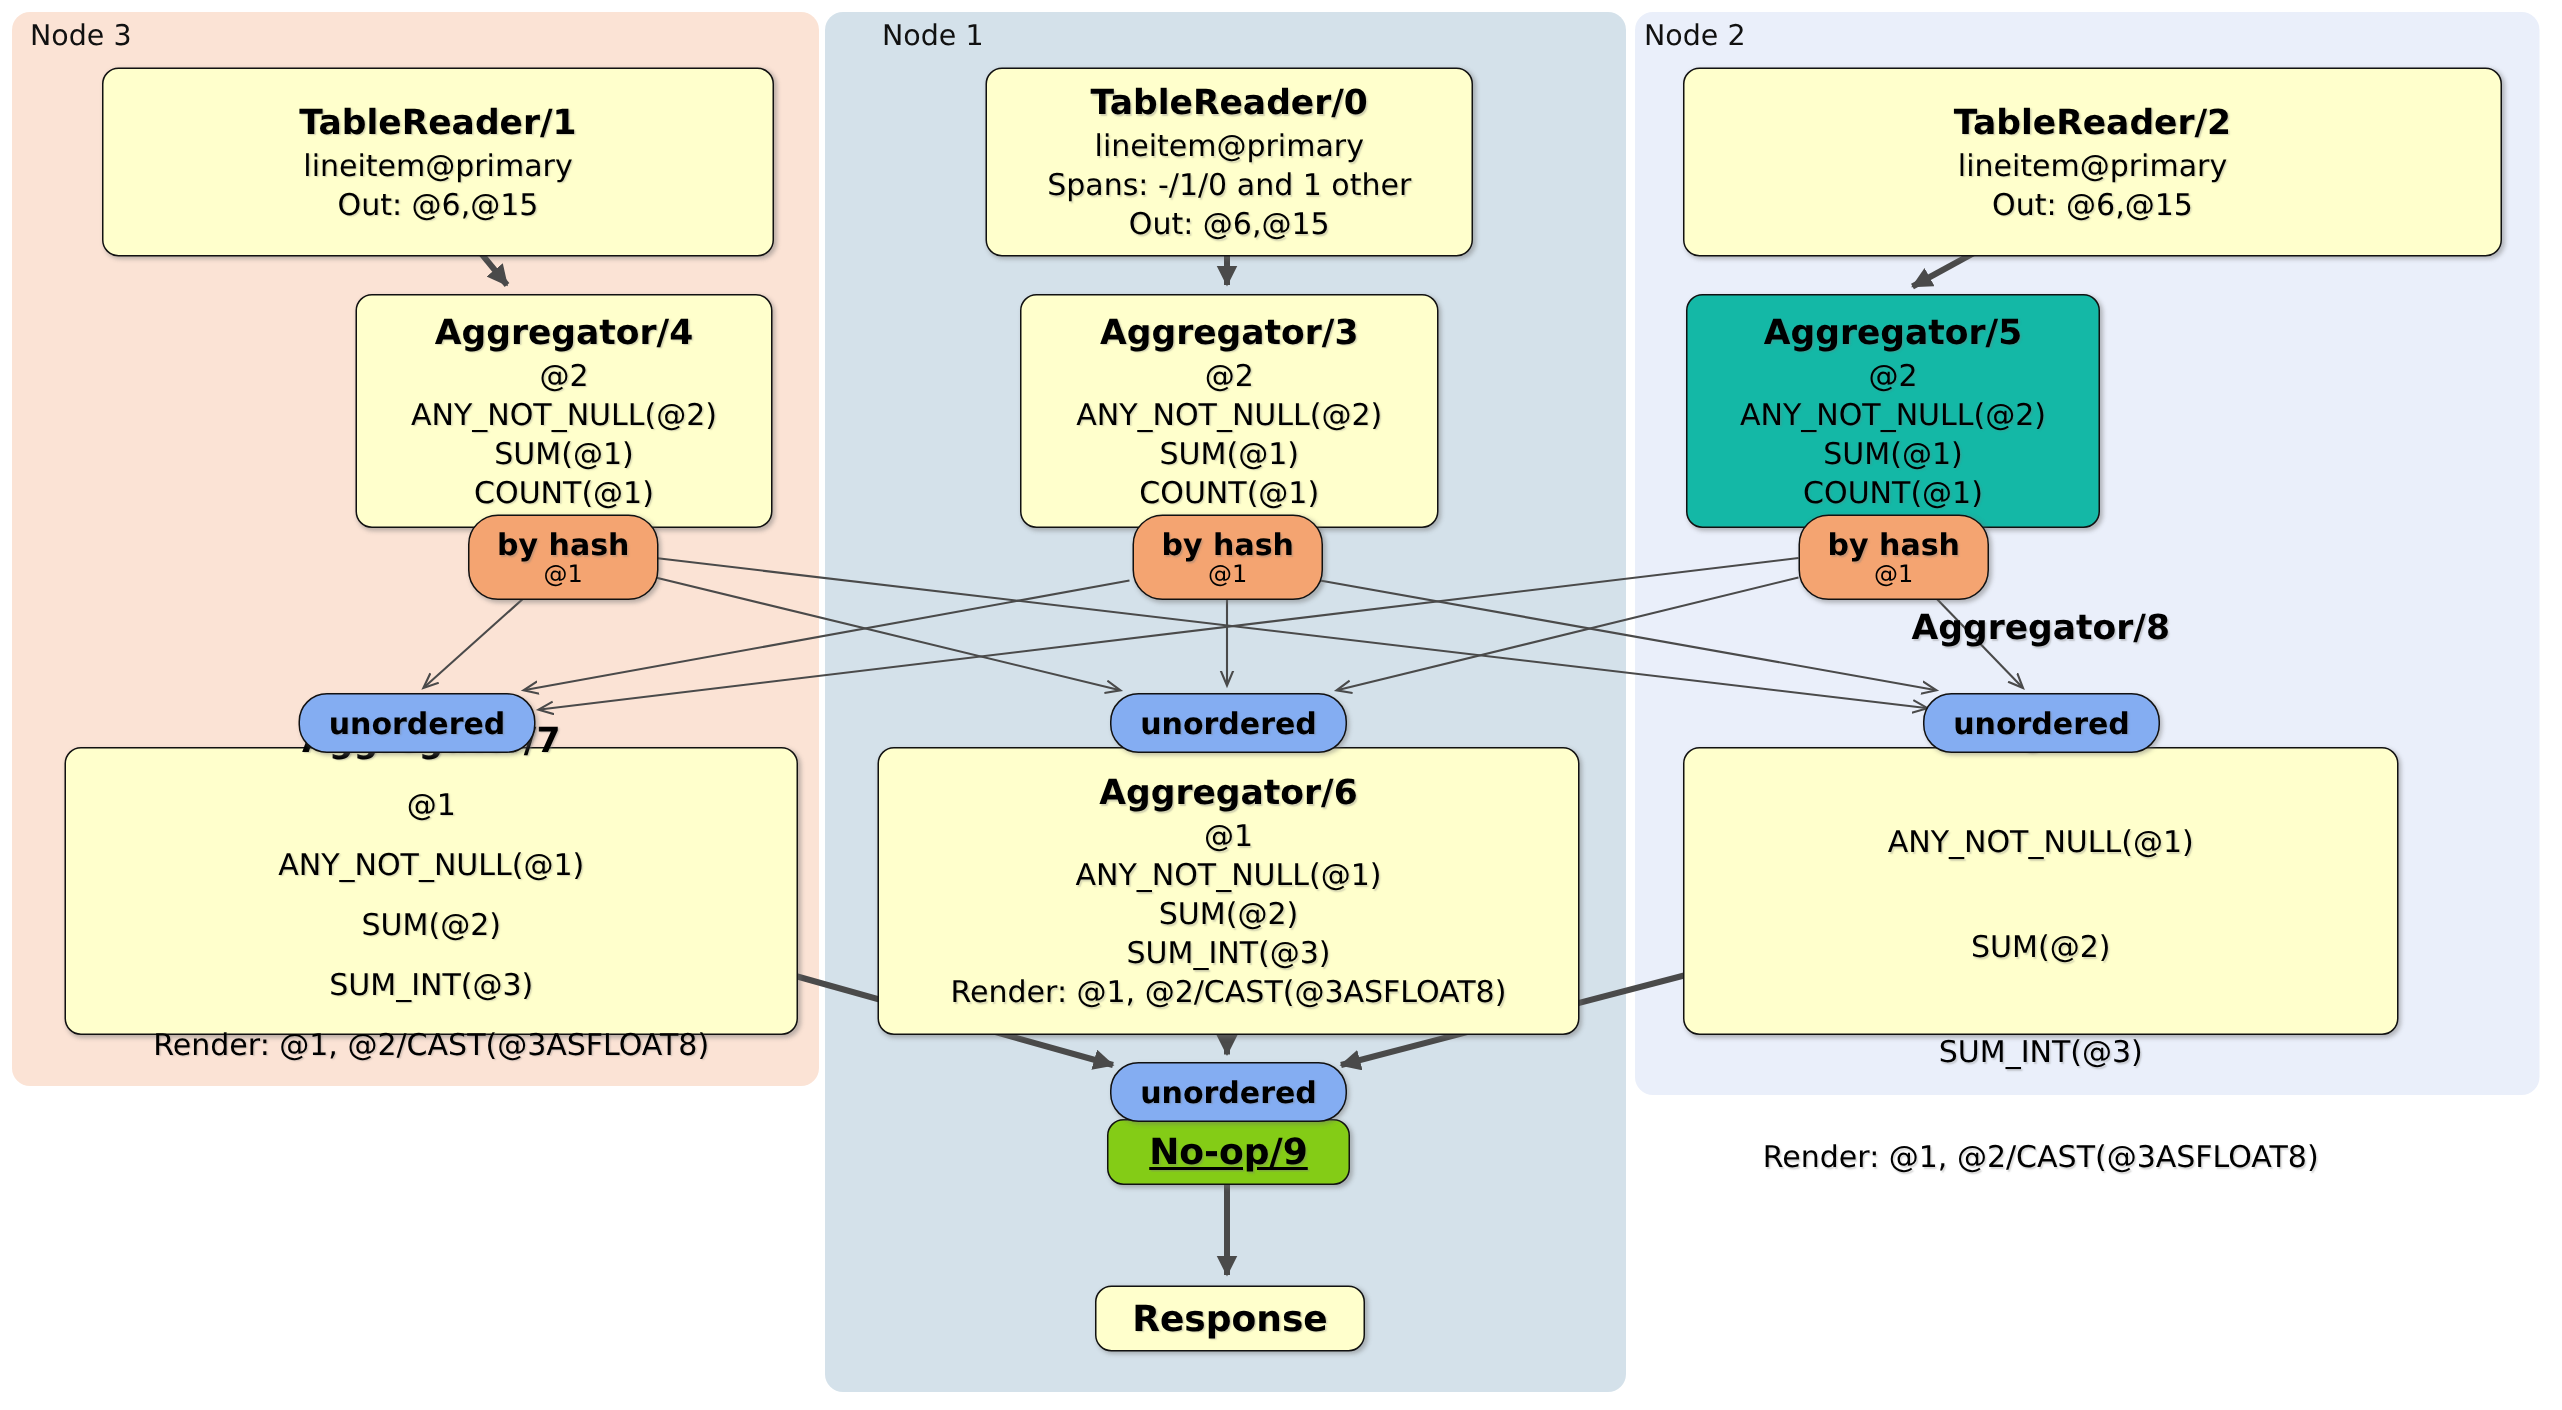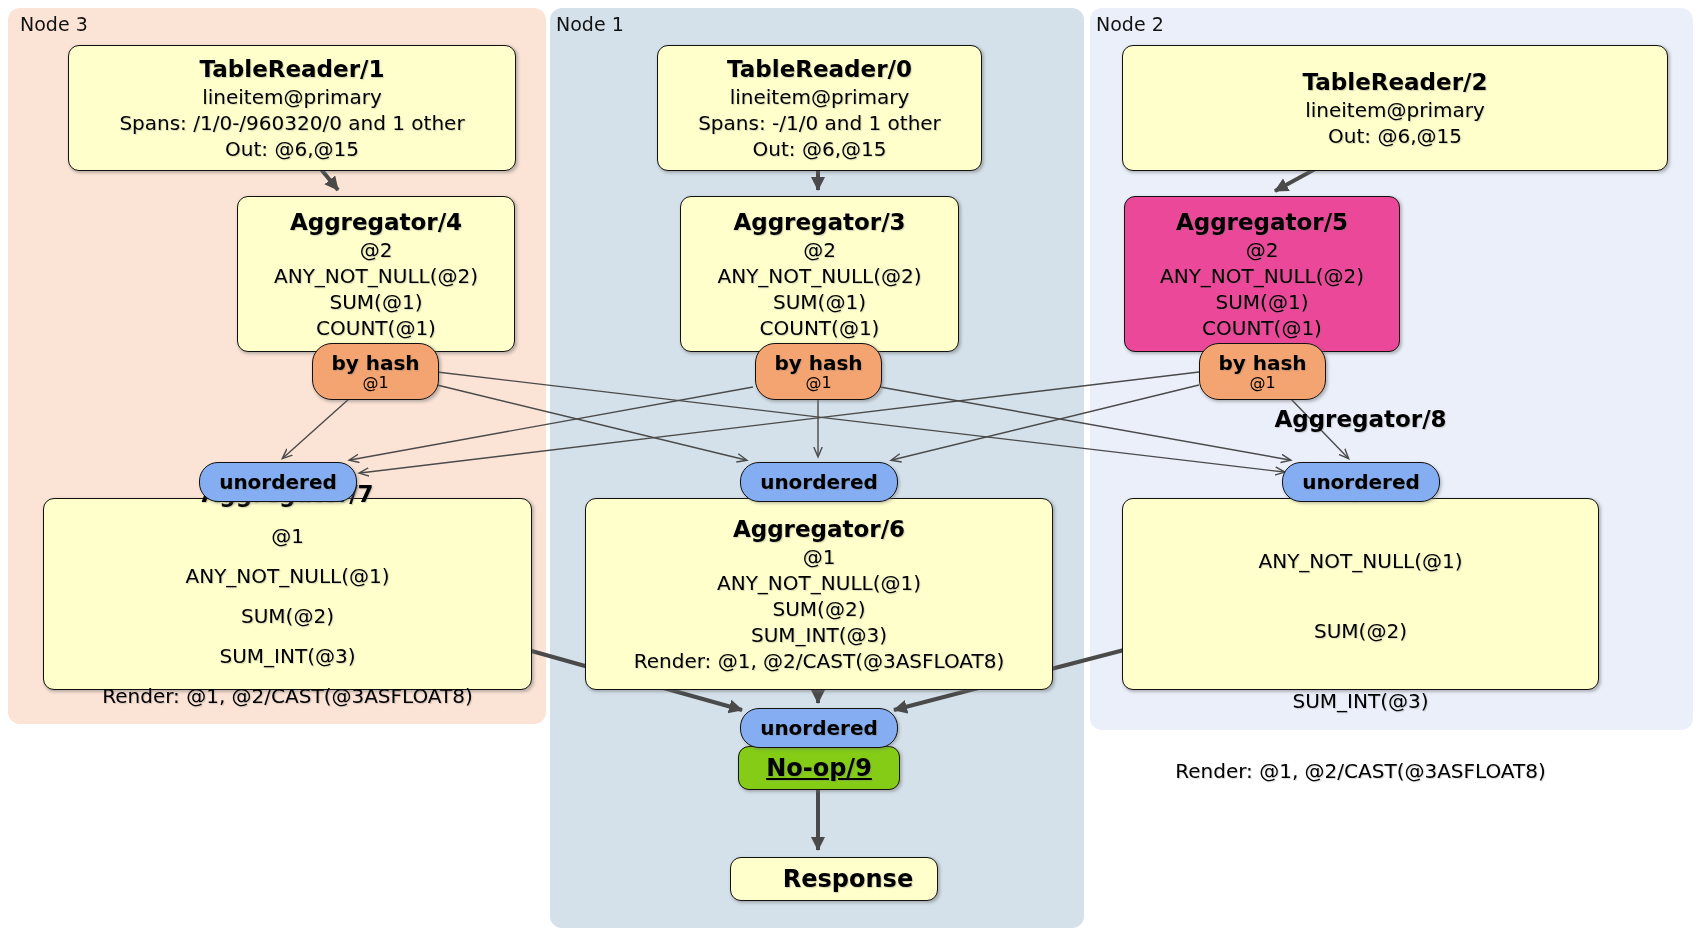--- a/index.html
+++ b/index.html
@@ -86,21 +86,21 @@
 </head>
 <body>
 
 <div id="stage">
 
   <div class="region" style="left: 8px; top: 8px; width: 538px; height: 716px; background-color: rgb(251, 227, 213);"></div>
   <div class="region" style="left: 550px; top: 8px; width: 534px; height: 920px; background-color: rgb(212, 225, 234);"></div>
   <div class="region" style="left: 1090px; top: 8px; width: 603px; height: 722px; background-color: rgb(234, 239, 250);"></div>
 
   <div class="region-label" style="left:20px;top:13px;">Node 3</div>
-  <div class="region-label" style="left:556px;top:13px;">Node 1</div>
+  <div class="region-label" style="left:588px;top:13px;">Node 1</div>
   <div class="region-label" style="left:1096px;top:13px;">Node 2</div>
 
   <svg id="edges" width="1708" height="940">
     <defs>
       <marker id="arr-thin" markerUnits="userSpaceOnUse" markerWidth="12" markerHeight="12" refX="9" refY="5" orient="auto">
         <path d="M0,0.8 L10,5 L0,9.2" fill="none" stroke="#4a4a4a" stroke-width="1.4"></path>
       </marker>
       <marker id="arr-thick" markerUnits="userSpaceOnUse" markerWidth="18" markerHeight="16" refX="13" refY="7" orient="auto">
         <path d="M0,0 L14,7 L0,14 Z" fill="#4a4a4a"></path>
       </marker>
@@ -121,21 +121,20 @@
     <line x1="1317" y1="168" x2="1275" y2="191" stroke="#4a4a4a" stroke-width="4" marker-end="url(#arr-thick)"></line>
     <line x1="528" y1="650" x2="742" y2="710" stroke="#4a4a4a" stroke-width="4" marker-end="url(#arr-thick)"></line>
     <line x1="818" y1="688" x2="818" y2="703" stroke="#4a4a4a" stroke-width="4" marker-end="url(#arr-thick)"></line>
     <line x1="1124" y1="650" x2="894" y2="710" stroke="#4a4a4a" stroke-width="4" marker-end="url(#arr-thick)"></line>
     <line x1="818" y1="790" x2="818" y2="850" stroke="#4a4a4a" stroke-width="4" marker-end="url(#arr-thick)"></line>
   </svg>
 
   <div class="box" style="left: 68px; top: 45px; width: 446px; height: 124px; background-color: rgb(255, 255, 204);">
     <div class="box-title">TableReader/1</div>
     <div class="box-line">lineitem@primary</div>
-    <div class="box-line">Spans: /1/0-/960320/0 and 1 other</div>
     <div class="box-line">Out: @6,@15</div>
   </div>
   <div class="box" style="left: 657px; top: 45px; width: 323px; height: 124px; background-color: rgb(255, 255, 204);">
     <div class="box-title">TableReader/0</div>
     <div class="box-line">lineitem@primary</div>
     <div class="box-line">Spans: -/1/0 and 1 other</div>
     <div class="box-line">Out: @6,@15</div>
   </div>
   <div class="box" style="left: 1122px; top: 45px; width: 544px; height: 124px; background-color: rgb(255, 255, 204);">
     <div class="box-title">TableReader/2</div>
@@ -150,21 +149,21 @@
     <div class="box-line">SUM(@1)</div>
     <div class="box-line">COUNT(@1)</div>
   </div>
   <div class="box" style="left: 680px; top: 196px; width: 277px; height: 154px; background-color: rgb(255, 255, 204);">
     <div class="box-title">Aggregator/3</div>
     <div class="box-line">@2</div>
     <div class="box-line">ANY_NOT_NULL(@2)</div>
     <div class="box-line">SUM(@1)</div>
     <div class="box-line">COUNT(@1)</div>
   </div>
-  <div class="box" style="left: 1124px; top: 196px; width: 274px; height: 154px; background-color: #ec4899;">
+  <div class="box" style="left: 1124px; top: 196px; width: 274px; height: 154px; background-color: #14b8a6;">
     <div class="box-title">Aggregator/5</div>
     <div class="box-line">@2</div>
     <div class="box-line">ANY_NOT_NULL(@2)</div>
     <div class="box-line">SUM(@1)</div>
     <div class="box-line">COUNT(@1)</div>
   </div>
 
   <div class="badge router" style="left: 312px; top: 343px; width: 125px; height: 55px; background-color: rgb(244, 164, 113);">
     <div class="badge-label">by hash</div>
     <div class="badge-detail">@1</div>
@@ -212,17 +211,17 @@
     <div class="box-line">SUM_INT(@3)</div>
     <div class="box-line">Render: @1, @2/CAST(@3ASFLOAT8)</div>
   </div>
 
   <div class="badge sync" style="left: 740px; top: 708px; width: 156px; height: 38px; background-color: rgb(132, 173, 242);">
     <div class="badge-label">unordered</div>
   </div>
   <div class="box" style="left: 738px; top: 746px; width: 160px; height: 42px; background-color: #84cc16; text-decoration: underline;">
     <div class="terminal-title">No-op/9</div>
   </div>
-  <div class="box" style="left: 730px; top: 857px; width: 178px; height: 42px; background-color: rgb(255, 255, 204); padding-left: 28px;">
+  <div class="box" style="left: 730px; top: 857px; width: 178px; height: 42px; background-color: rgb(255, 255, 204);">
     <div class="terminal-title">Response</div>
   </div>
 
 </div>
 
 </body></html>

